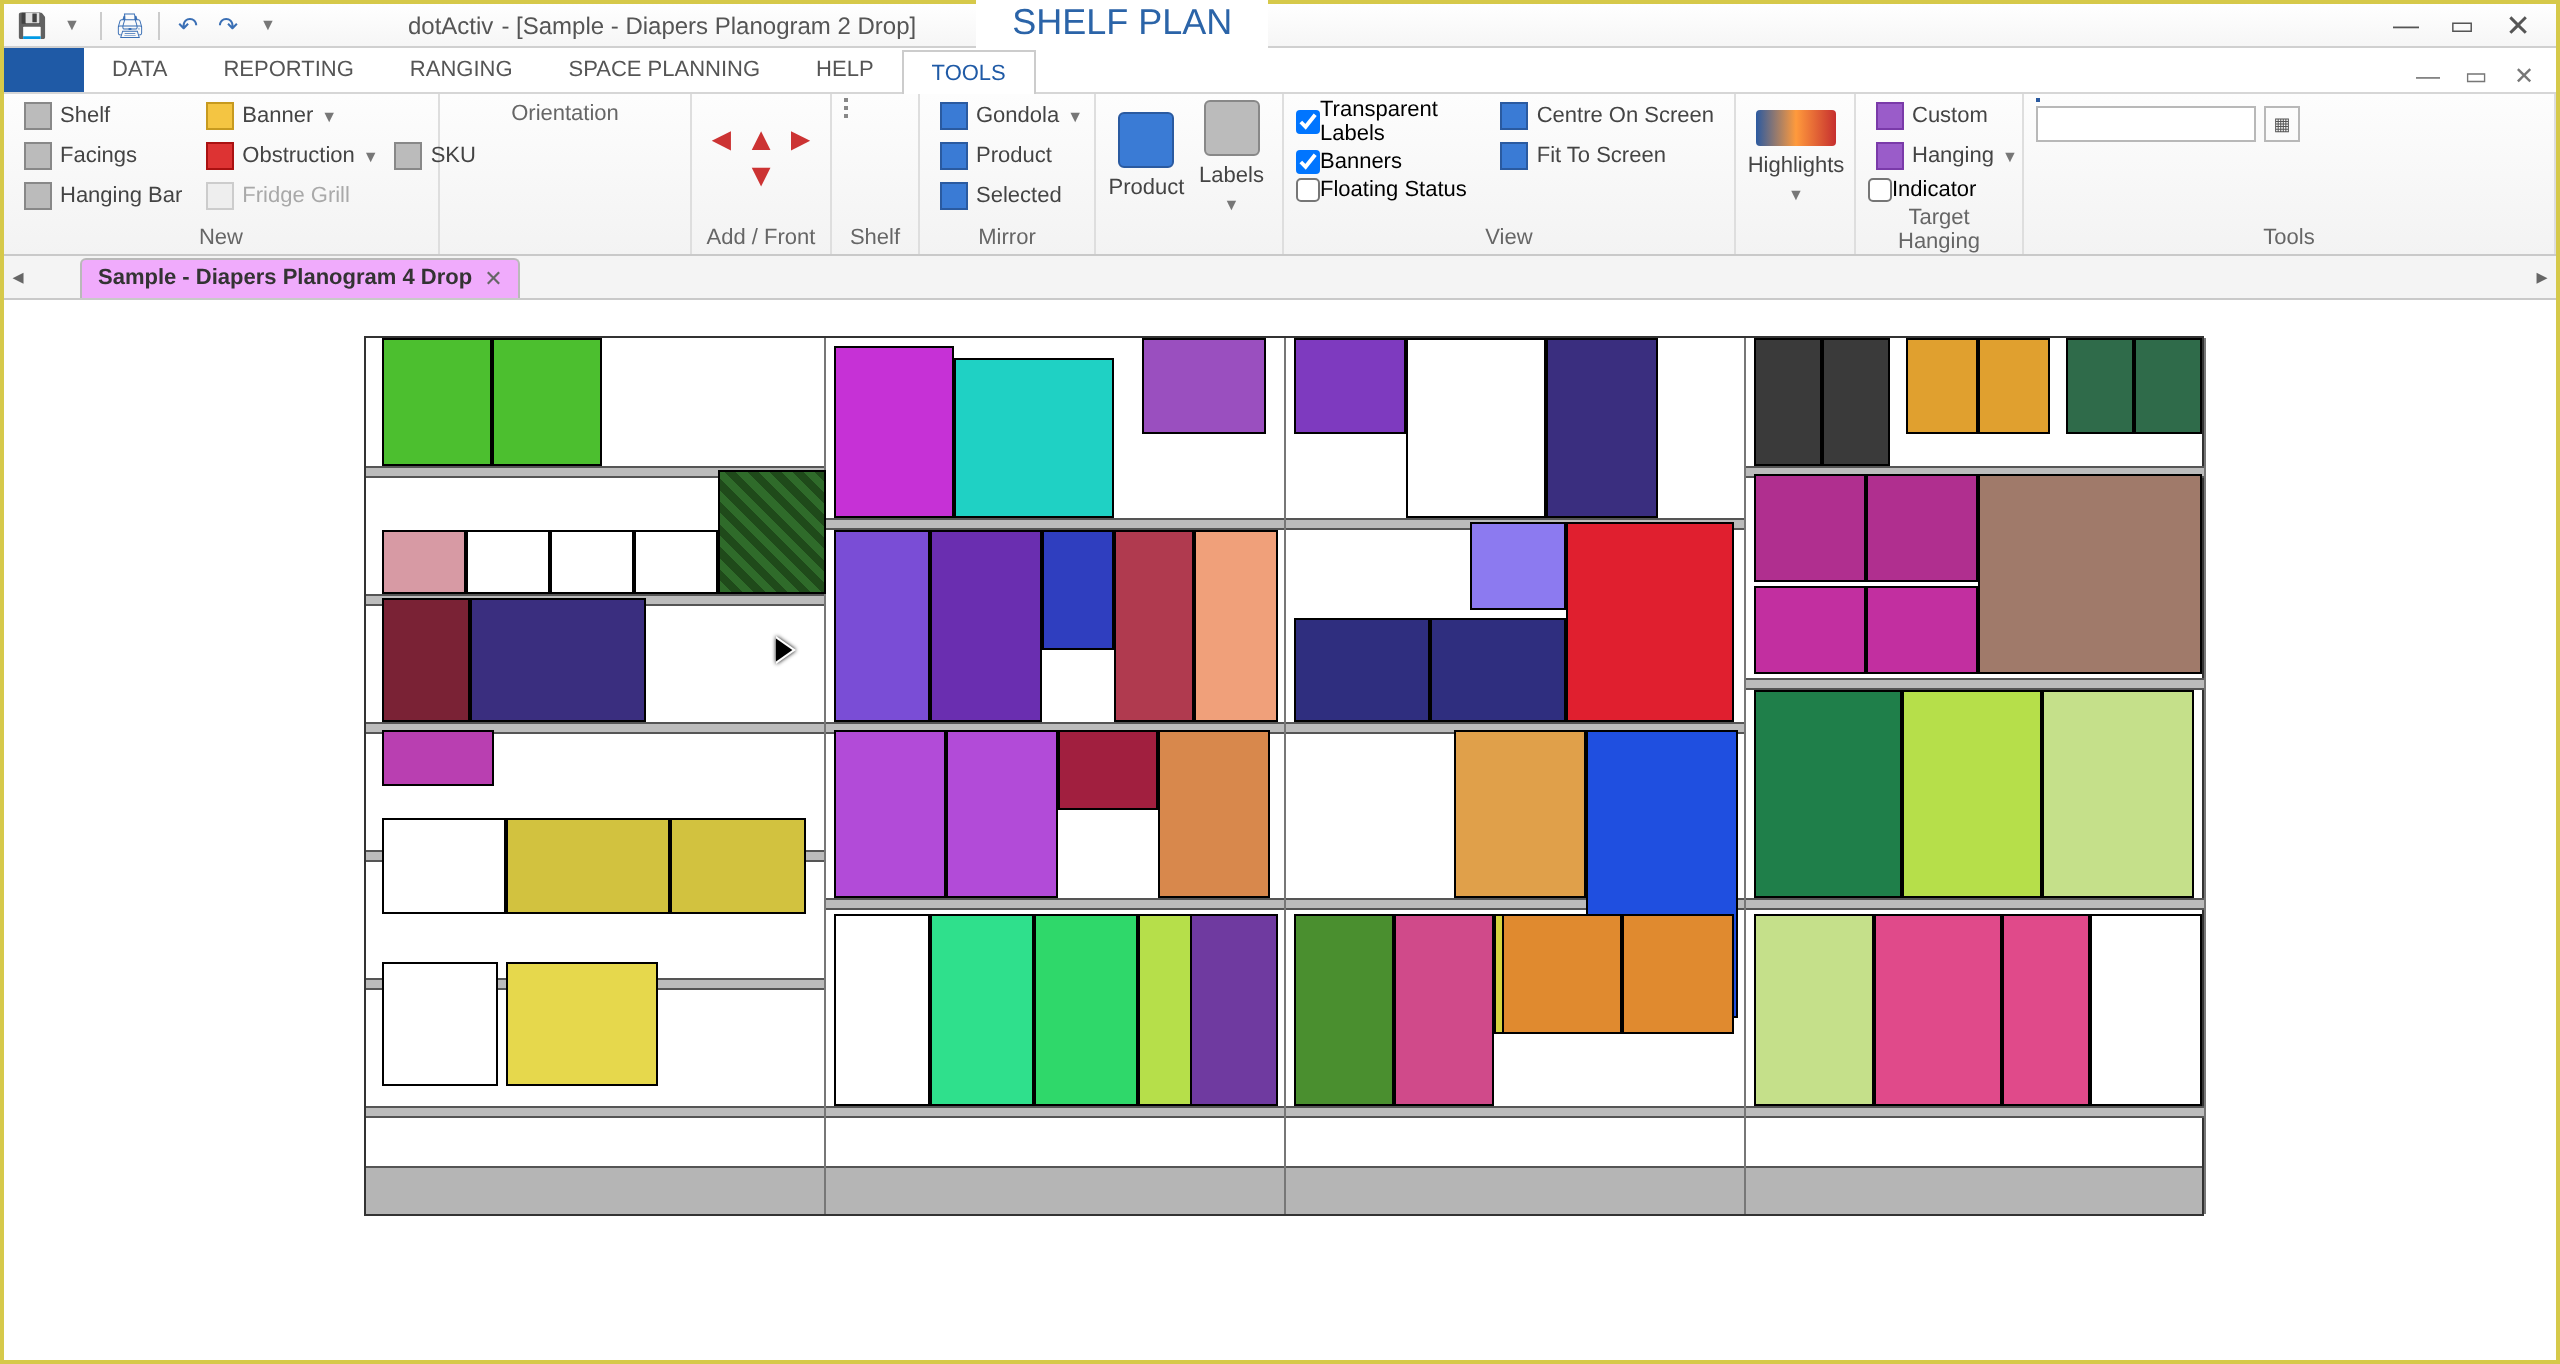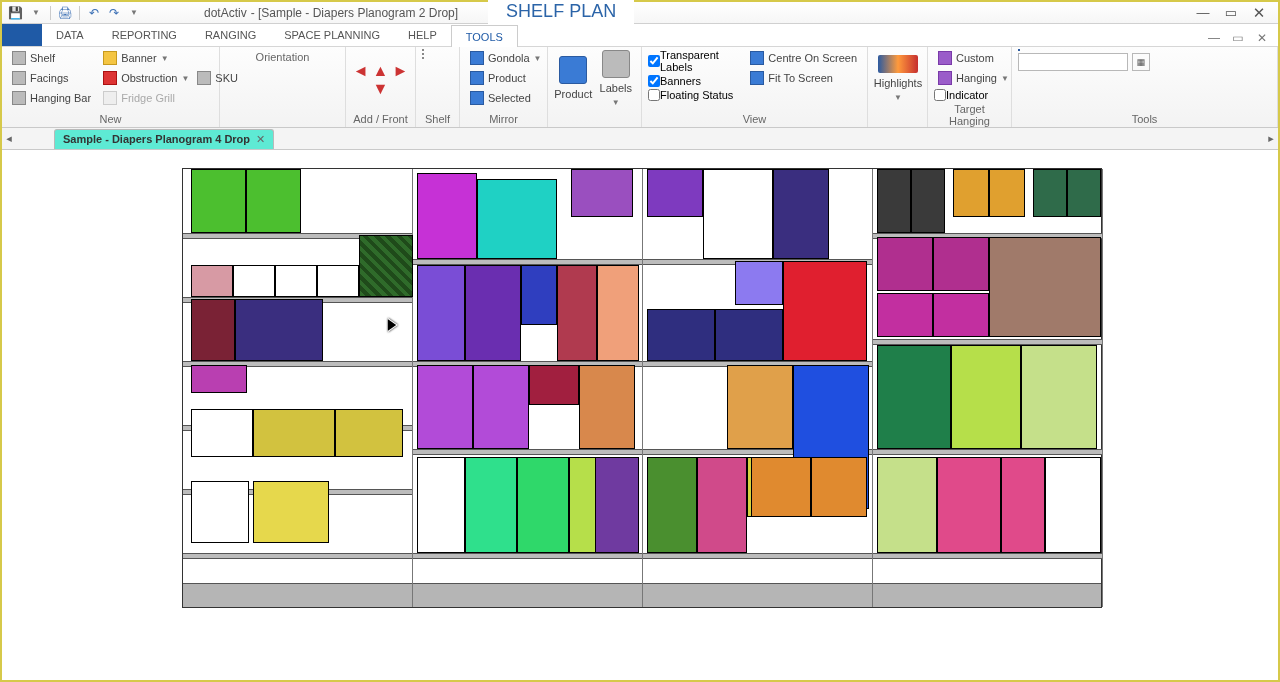--- a/index.html
+++ b/index.html
@@ -43,21 +43,21 @@
 
 .i-yellow{background:#f4c542;border:1px solid #c79a1f}
 .i-red{background:#d33;border:1px solid #a11}
 .i-blue{background:#3a7bd5;border:1px solid #2a5aa0}
 .i-purple{background:#9a5cc9;border:1px solid #7a3aa9}
 .i-grey{background:#bbb;border:1px solid #888}
 .i-arrow{color:#c33;font-size:16px;line-height:14px;text-align:center}
 
 .tabstrip{display:flex;align-items:center;height:22px;background:#f4f4f4;border-bottom:1px solid #c9c9c9}
 .nav-caret{width:14px;text-align:center;color:#666}
-.doctab{display:flex;align-items:center;gap:6px;height:20px;background:#5eead4;border:1px solid #b9b9b9;border-bottom:none;border-radius:3px 3px 0 0;margin-left:38px;padding:0 8px;font-weight:bold;color:#333}
+.doctab{display:flex;align-items:center;gap:6px;height:20px;background:#f0abfc;border:1px solid #b9b9b9;border-bottom:none;border-radius:3px 3px 0 0;margin-left:24px;padding:0 8px;font-weight:bold;color:#333}
 .doctab .x{color:#666;font-weight:normal}
 .nav-caret.right{margin-left:auto}
 
 .workspace{flex:1;background:#fff;position:relative;overflow:hidden}
 .planogram{position:absolute;top:18px;left:180px;width:920px;height:440px;border:1px solid #333;background:#fff}
 .bay{position:absolute;top:0;bottom:0}
 .shelf-plate{position:absolute;left:0;right:0;height:6px;background:#bcbcbc;border-top:1px solid #555;border-bottom:1px solid #555}
 .prod{position:absolute;border:1px solid #000}
 .base{position:absolute;left:0;right:0;bottom:0;height:24px;background:#b5b5b5;border-top:1px solid #555}
 .cursor{position:absolute;width:14px;height:20px;pointer-events:none}

